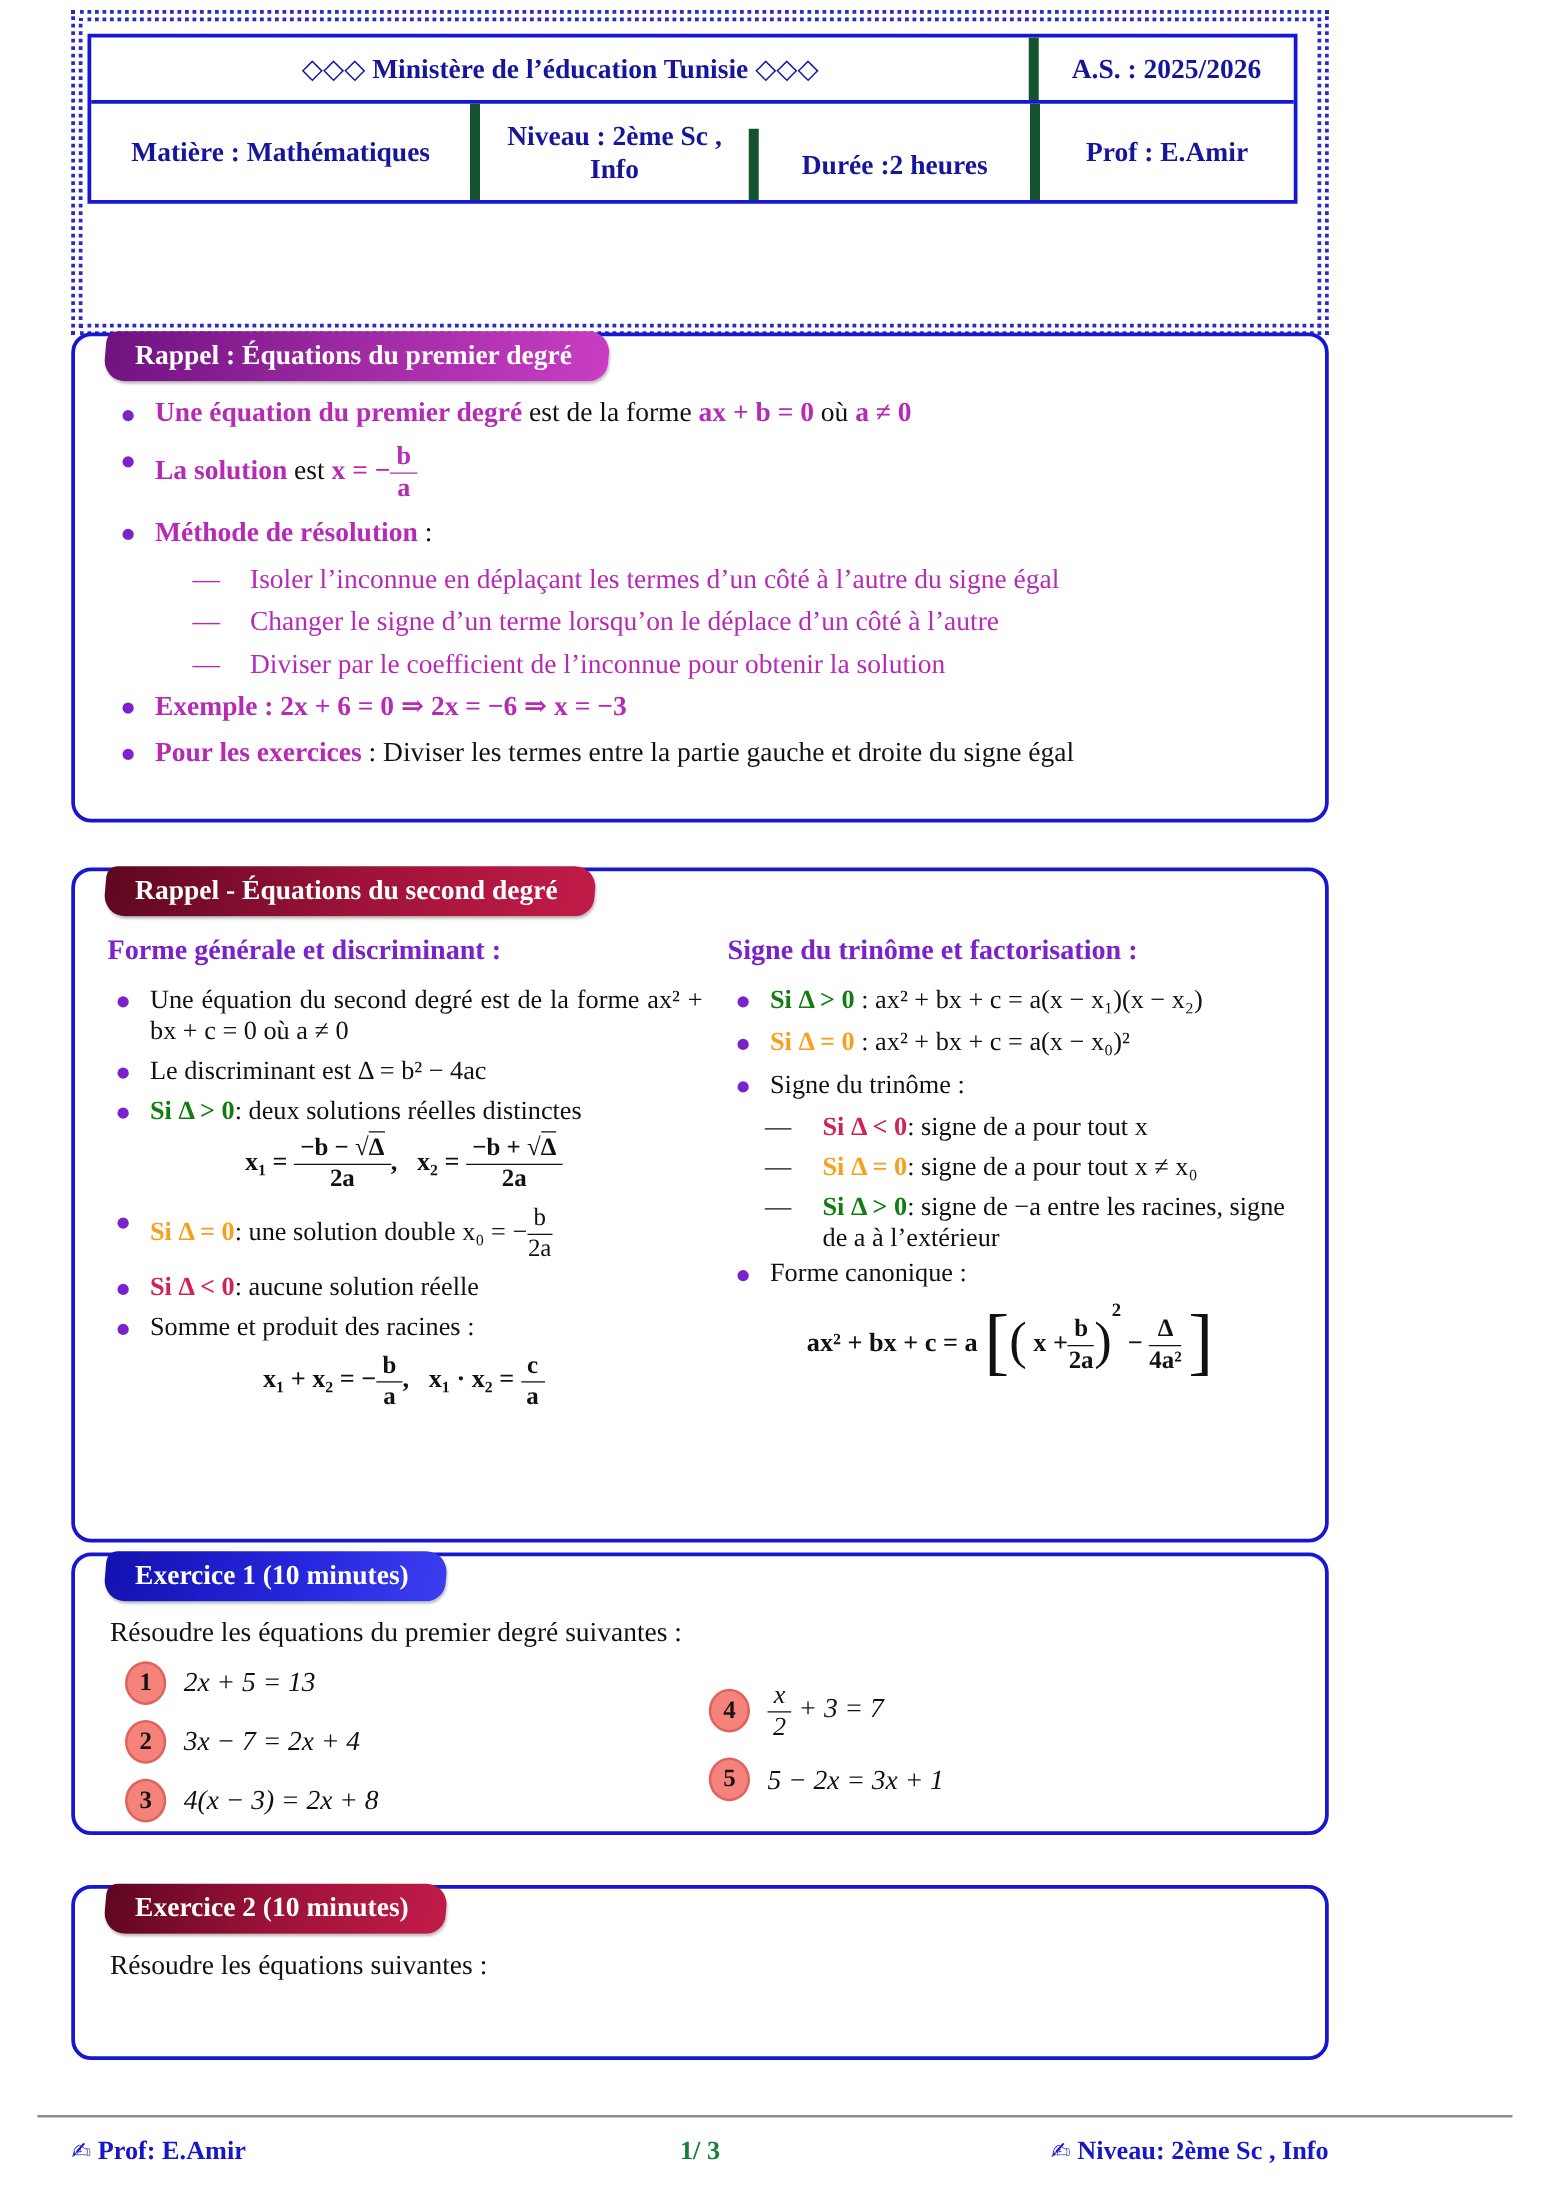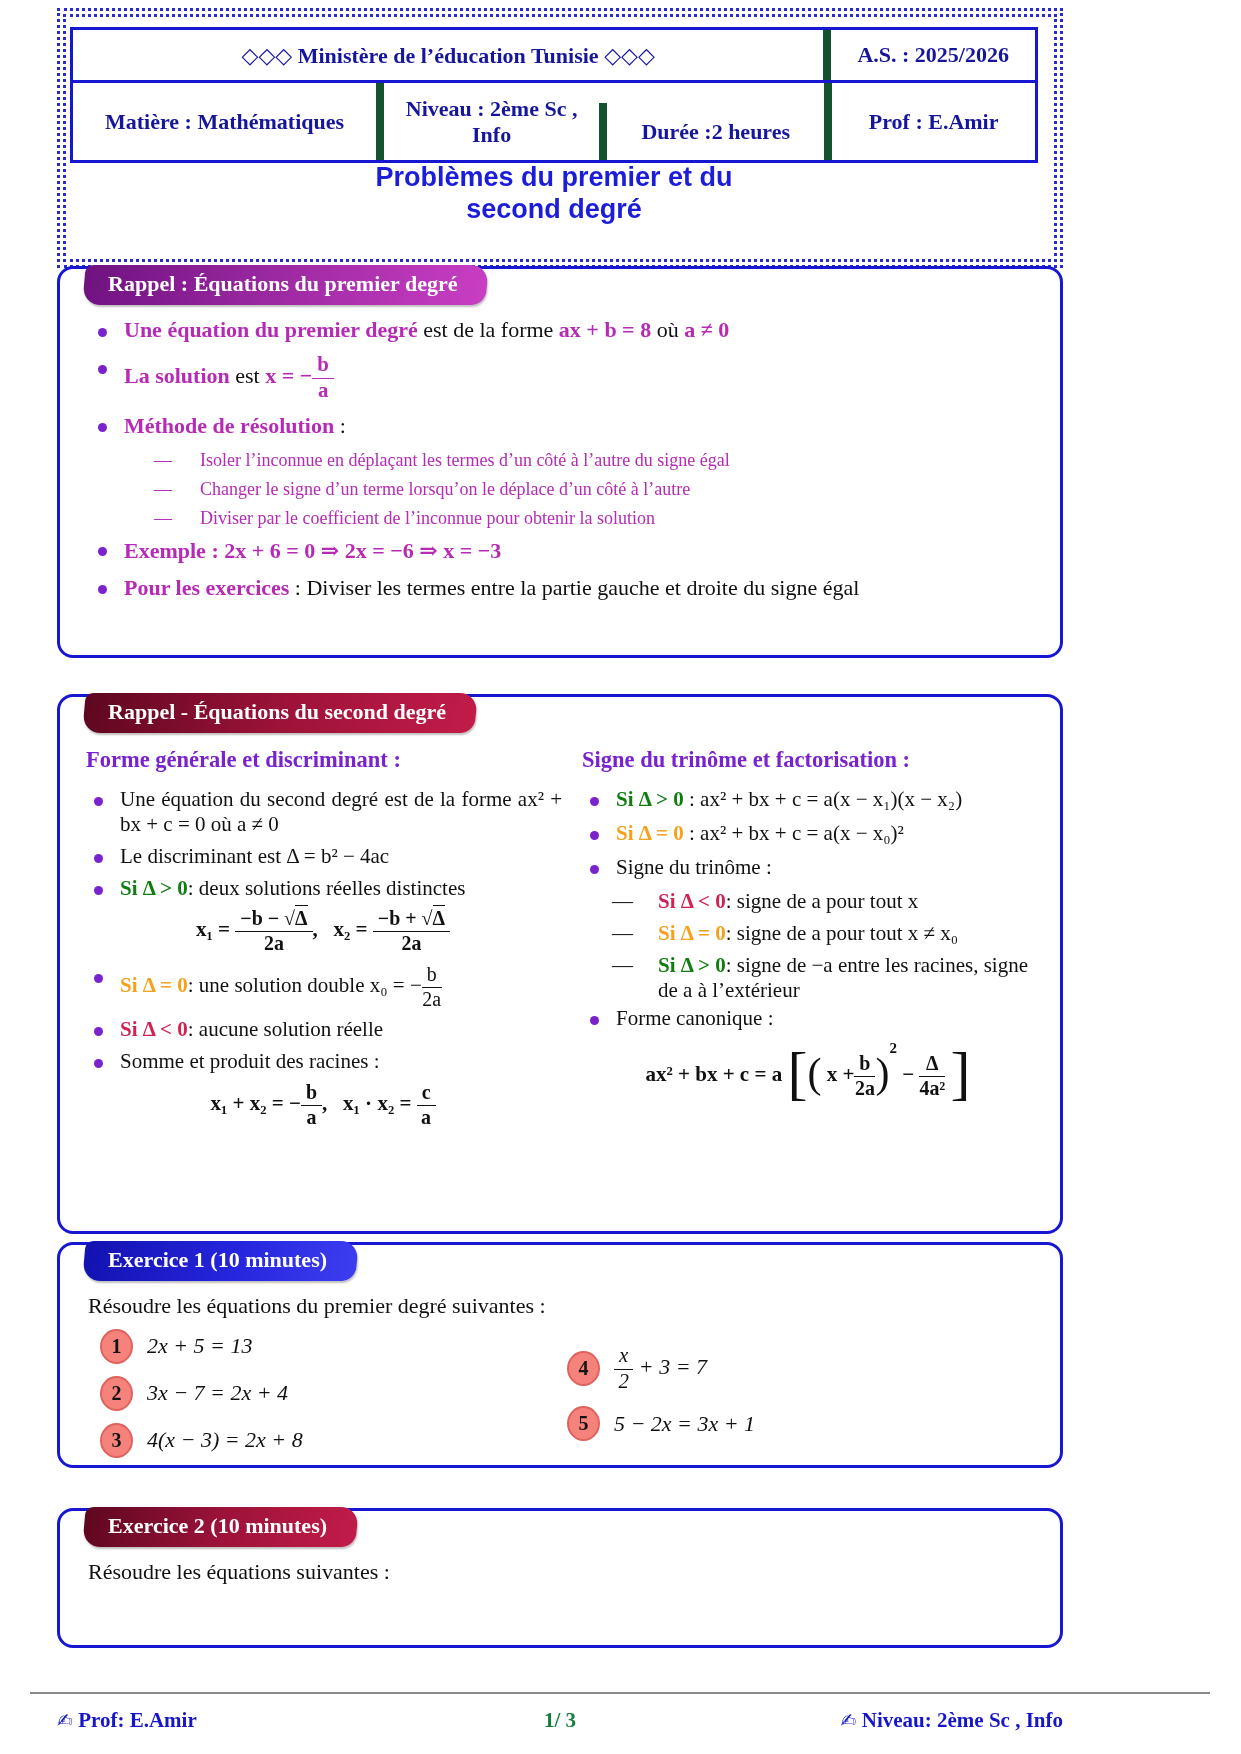--- a/index.html
+++ b/index.html
@@ -66,21 +66,21 @@
   .formula { text-align:center; font-weight:bold; }
   .bigb { font-size:60px; font-weight:normal; vertical-align:middle; line-height:0;
     position:relative; top:-3px; }
   .bigp { font-size:42px; font-weight:normal; vertical-align:middle; line-height:0;
     position:relative; top:-3px; }
   .bsup { font-size:15px; font-weight:bold; position:relative; top:-20px; }
 
   
   #s1-content { padding:12px 28px 0 28px; font-size:22px; }
   #s1-content .bl { margin-bottom:11px; }
-  #s1-content .dash { margin-left:66px; margin-bottom:8px; font-size:18px; }
+  #s1-content .dash { margin-left:66px; margin-bottom:8px; font-size:22px; }
 
   
   #s2-cols { display:flex; gap:18px; padding:12px 24px 0 24px; font-size:21px; }
   #s2-left { width:478px; flex:none; }
   #s2-right { flex:1; min-width:0; }
   #s2-left .colh, #s2-right .colh { margin:2px 0 14px 2px; }
   #s2-left .bl { margin-bottom:7px; }
   #s2-right .bl { margin-bottom:9px; }
   #s2-right .dash { margin-left:32px; margin-bottom:7px; }
   .just { text-align:justify; }
@@ -117,34 +117,31 @@
         <div class="hcell c-min">◇◇◇ Ministère de l’éducation Tunisie ◇◇◇</div>
         <div class="hcell c-as">A.S. : 2025/2026</div>
       </div>
       <div class="htr r2">
         <div class="hcell c-mat">Matière : Mathématiques</div>
         <div class="hcell c-niv">Niveau : 2ème Sc , Info</div>
         <div class="hcell c-dur">Durée :2 heures</div>
         <div class="hcell c-prof">Prof : E.Amir</div>
       </div>
     </div>
-    <div id="doc-title">
-      <span>Problèmes du premier et du second degré</span>
-    </div>
   </div>
 
   <div id="s1-box" class="box">
     <div class="badge badge-purple">
       <span>Rappel : Équations du premier degré</span>
     </div>
     <div id="s1-content">
       <div class="bl">
         <span class="magb">Une équation du premier degré</span>
         <span>est de la forme</span>
-        <span class="magb">ax + b = 8</span>
+        <span class="magb">ax + b = 0</span>
         <span>où</span>
         <span class="magb">a ≠ 0</span>
       </div>
       <div class="bl">
         <span class="magb">La solution</span>
         <span>est</span>
         <span class="magb"><span>x = −</span><span class="fr"><span class="nu">b</span><span class="de">a</span></span></span>
       </div>
       <div class="bl">
         <span class="magb">Méthode de résolution</span>

